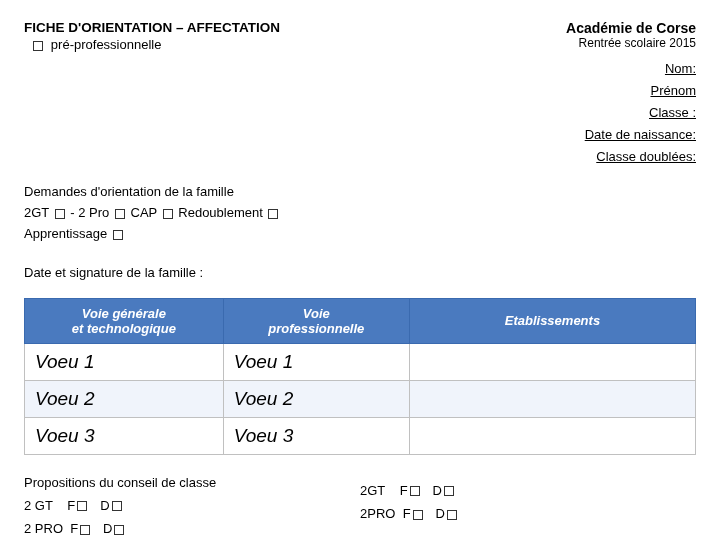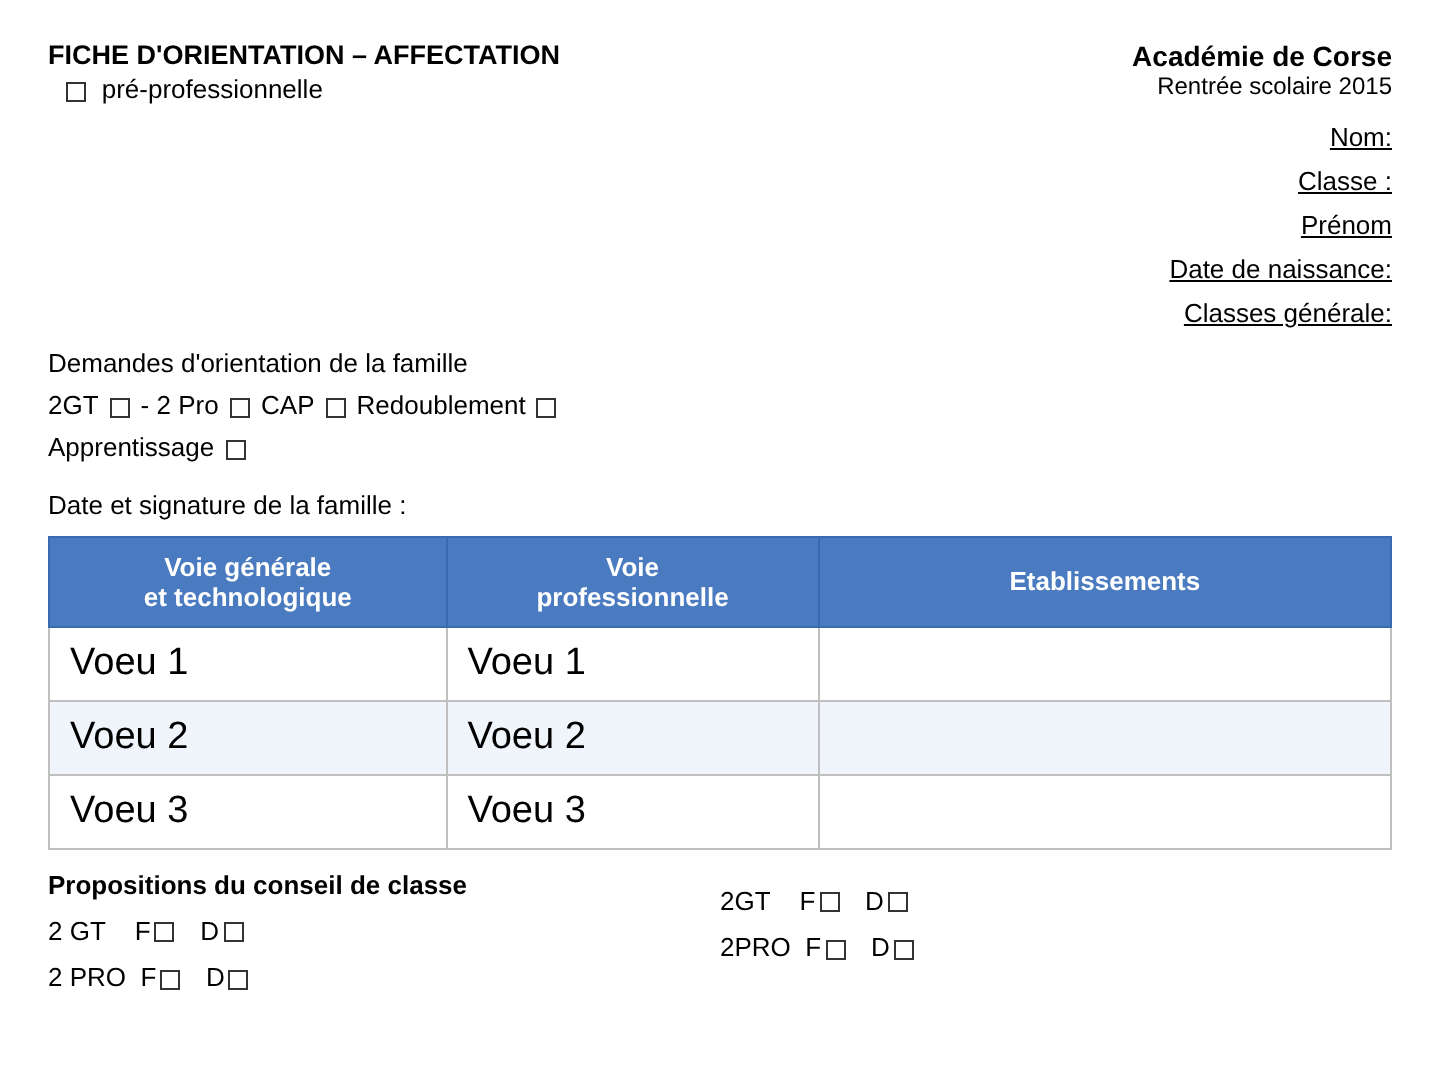--- a/index.html
+++ b/index.html
@@ -11,20 +11,21 @@
       overflow: hidden;
       font-size: 13px;
       color: #000;
     }
     .page {
       width: 720px;
       height: 540px;
       padding: 20px 24px 16px 24px;
       display: flex;
       flex-direction: column;
+      gap: 10px;
     }
     .top-section {
       display: flex;
       justify-content: space-between;
       align-items: flex-start;
     }
     .left-header {
       flex: 1;
     }
     .left-header .title {
@@ -75,20 +76,21 @@
     }
     .date-sig {
       font-size: 13px;
       margin-top: 10px;
     }
     
     .voeux-table {
       width: 100%;
       border-collapse: collapse;
       margin-top: 8px;
+      font-style: italic;
     }
     .voeux-table th {
       background-color: #4a7abf;
       color: #fff;
       font-weight: bold;
       font-size: 13px;
       padding: 7px 10px;
       text-align: center;
       border: 1px solid #3a6aaf;
     }
@@ -110,21 +112,21 @@
     .bottom-section {
       display: flex;
       justify-content: space-between;
       margin-top: 10px;
       font-size: 13px;
     }
     .bottom-left, .bottom-right {
       flex: 1;
     }
     .bottom-left .prop-title, .bottom-right .dec-title {
-      font-weight: bold;
+      font-weight: normal;
       font-size: 13px;
     }
     .bottom-rows {
       margin-top: 4px;
       line-height: 1.8;
     }
     .sup-text {
       font-size: 10px;
       vertical-align: super;
     }
@@ -139,24 +141,24 @@
       <div class="title">FICHE D'ORIENTATION – AFFECTATION</div>
       <div class="subtitle">
         &nbsp;&nbsp;<span class="checkbox"></span> <span style="margin-left:2px;">  pré-professionnelle</span>
       </div>
     </div>
     <div class="right-header">
       <div class="academy-title">Académie de Corse</div>
       <div class="school-year">Rentrée scolaire 2015</div>
       <div class="right-info">
         <div>Nom:</div>
+        <div>Prénom</div>
         <div>Classe :</div>
-        <div>Prénom</div>
         <div>Date de naissance:</div>
-        <div>Classes générale:</div>
+        <div>Classe doublées:</div>
       </div>
     </div>
   </div>
 
   <div class="middle-section">
     <div class="middle-left">
       <div class="demands">
         <div>Demandes d'orientation de la famille</div>
         <div>
           <span>2GT </span><span class="checkbox"></span>

